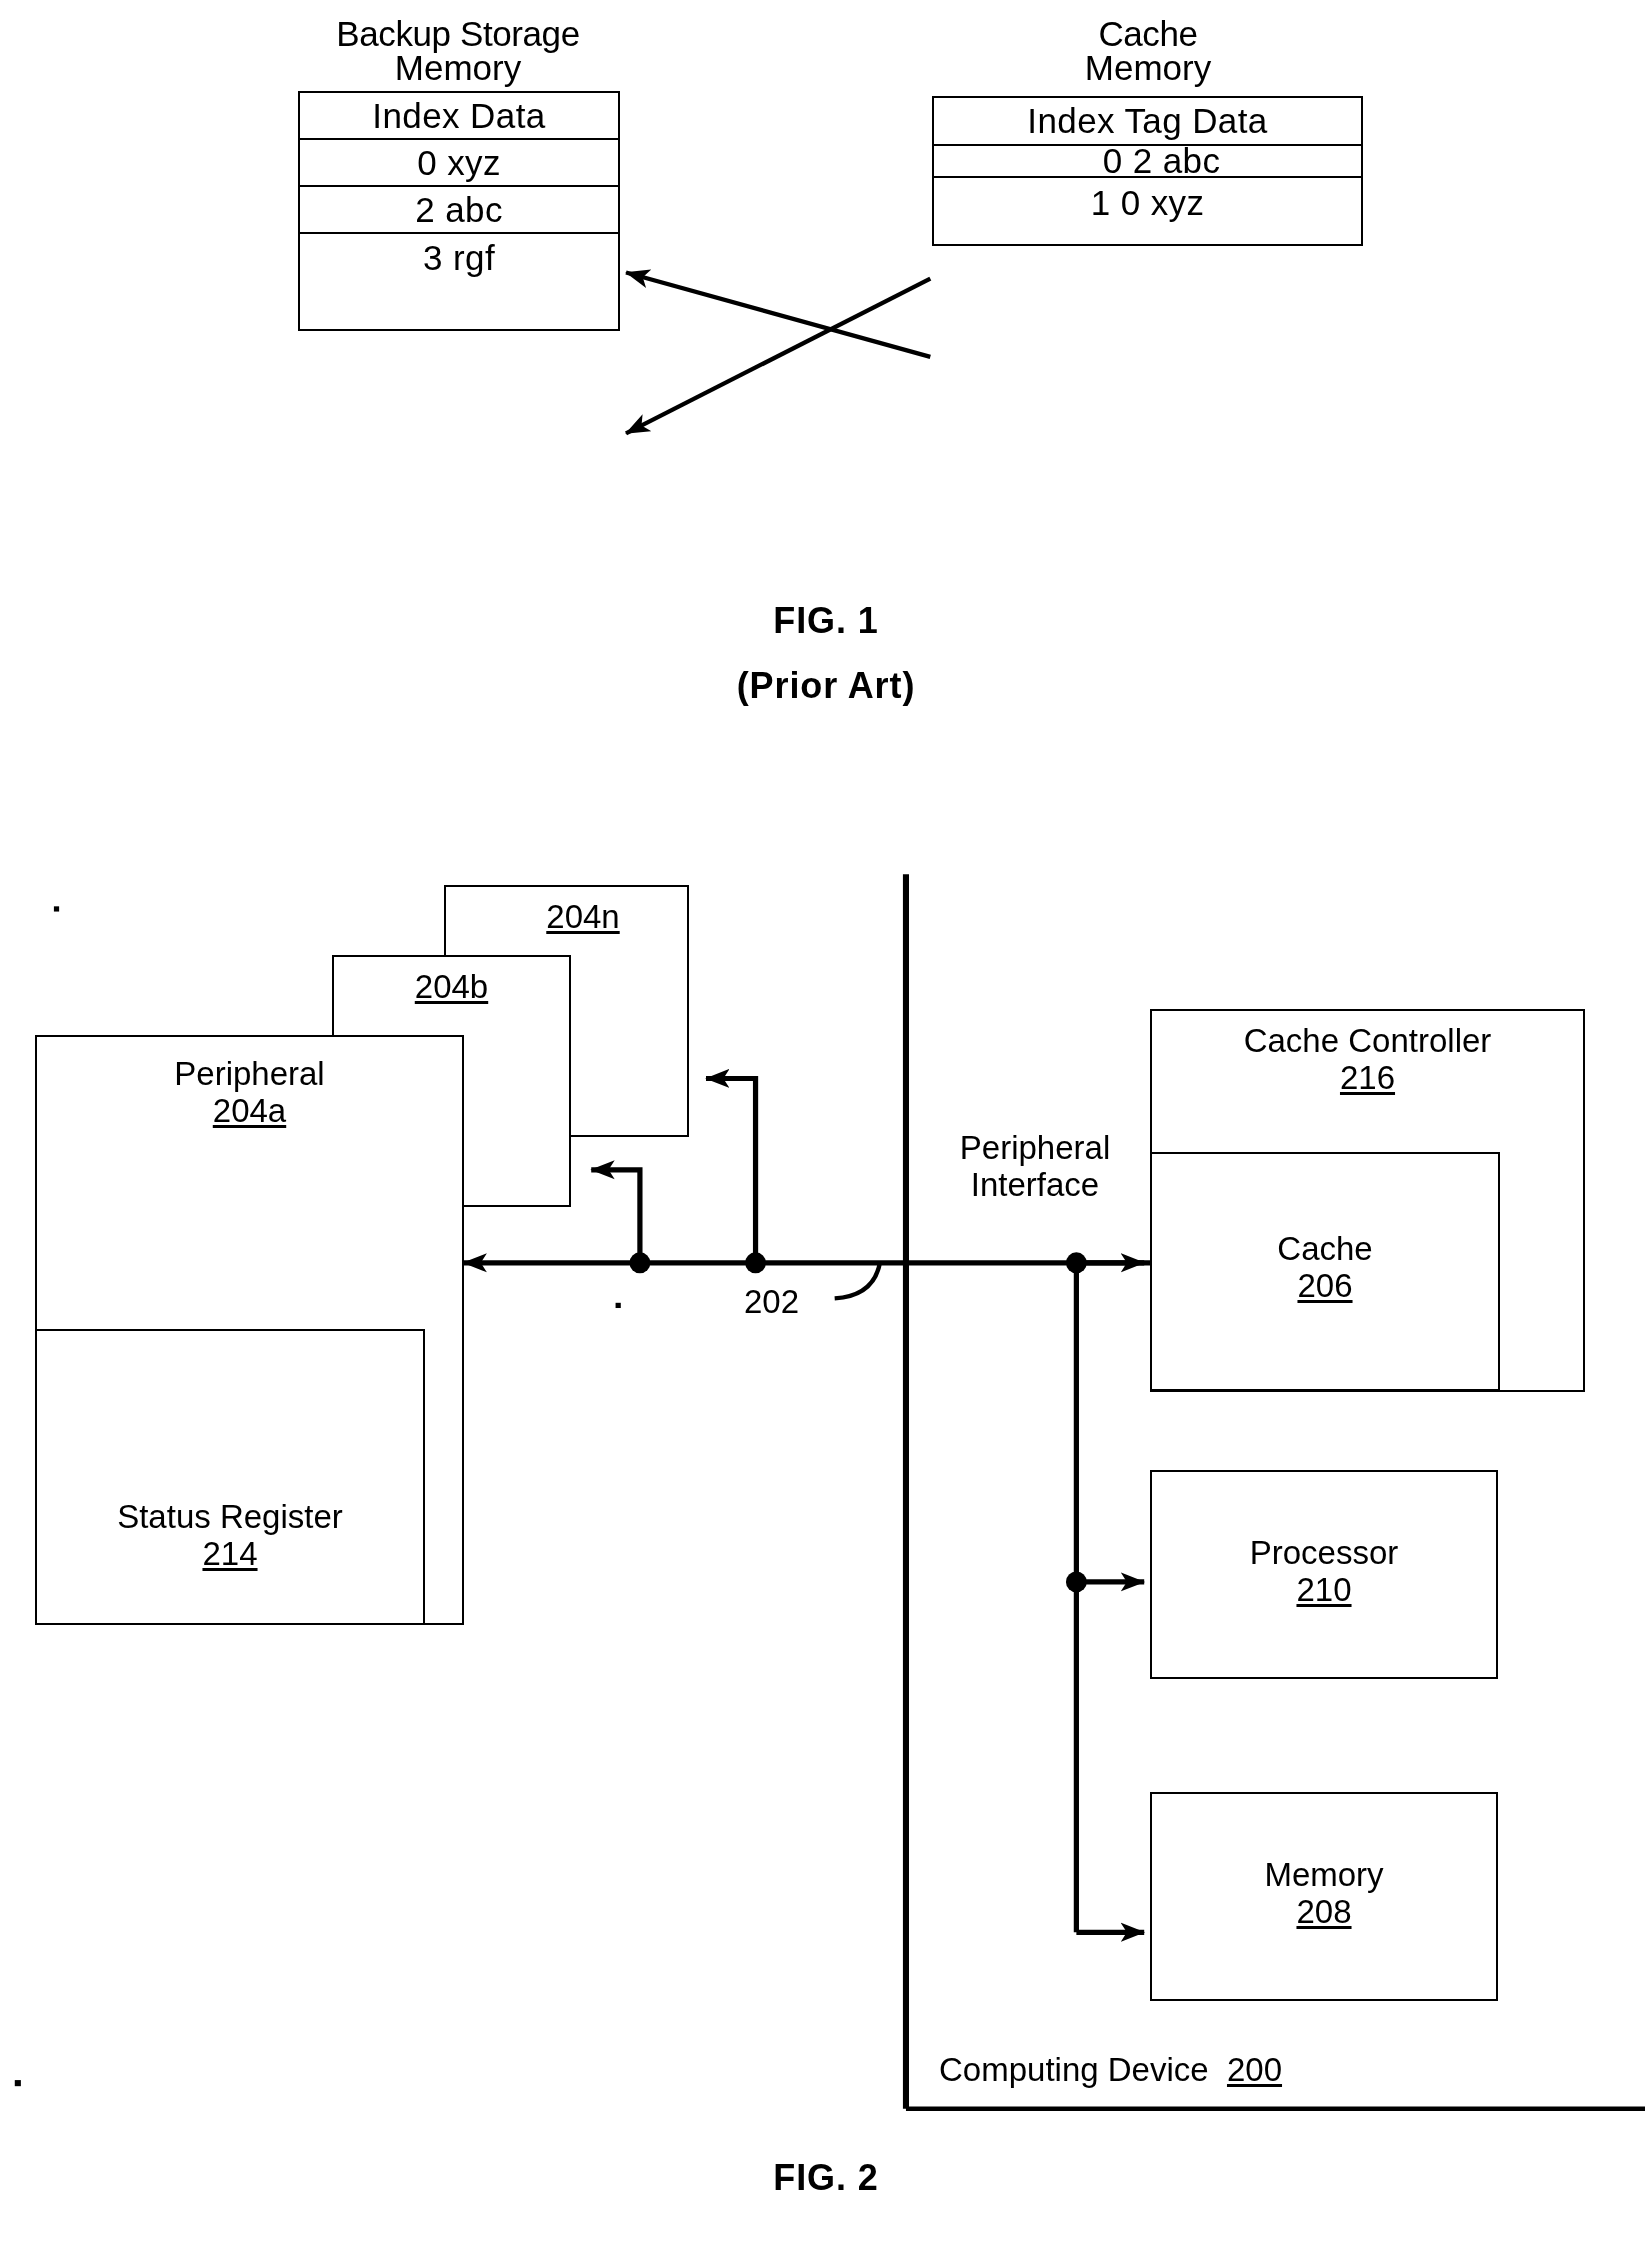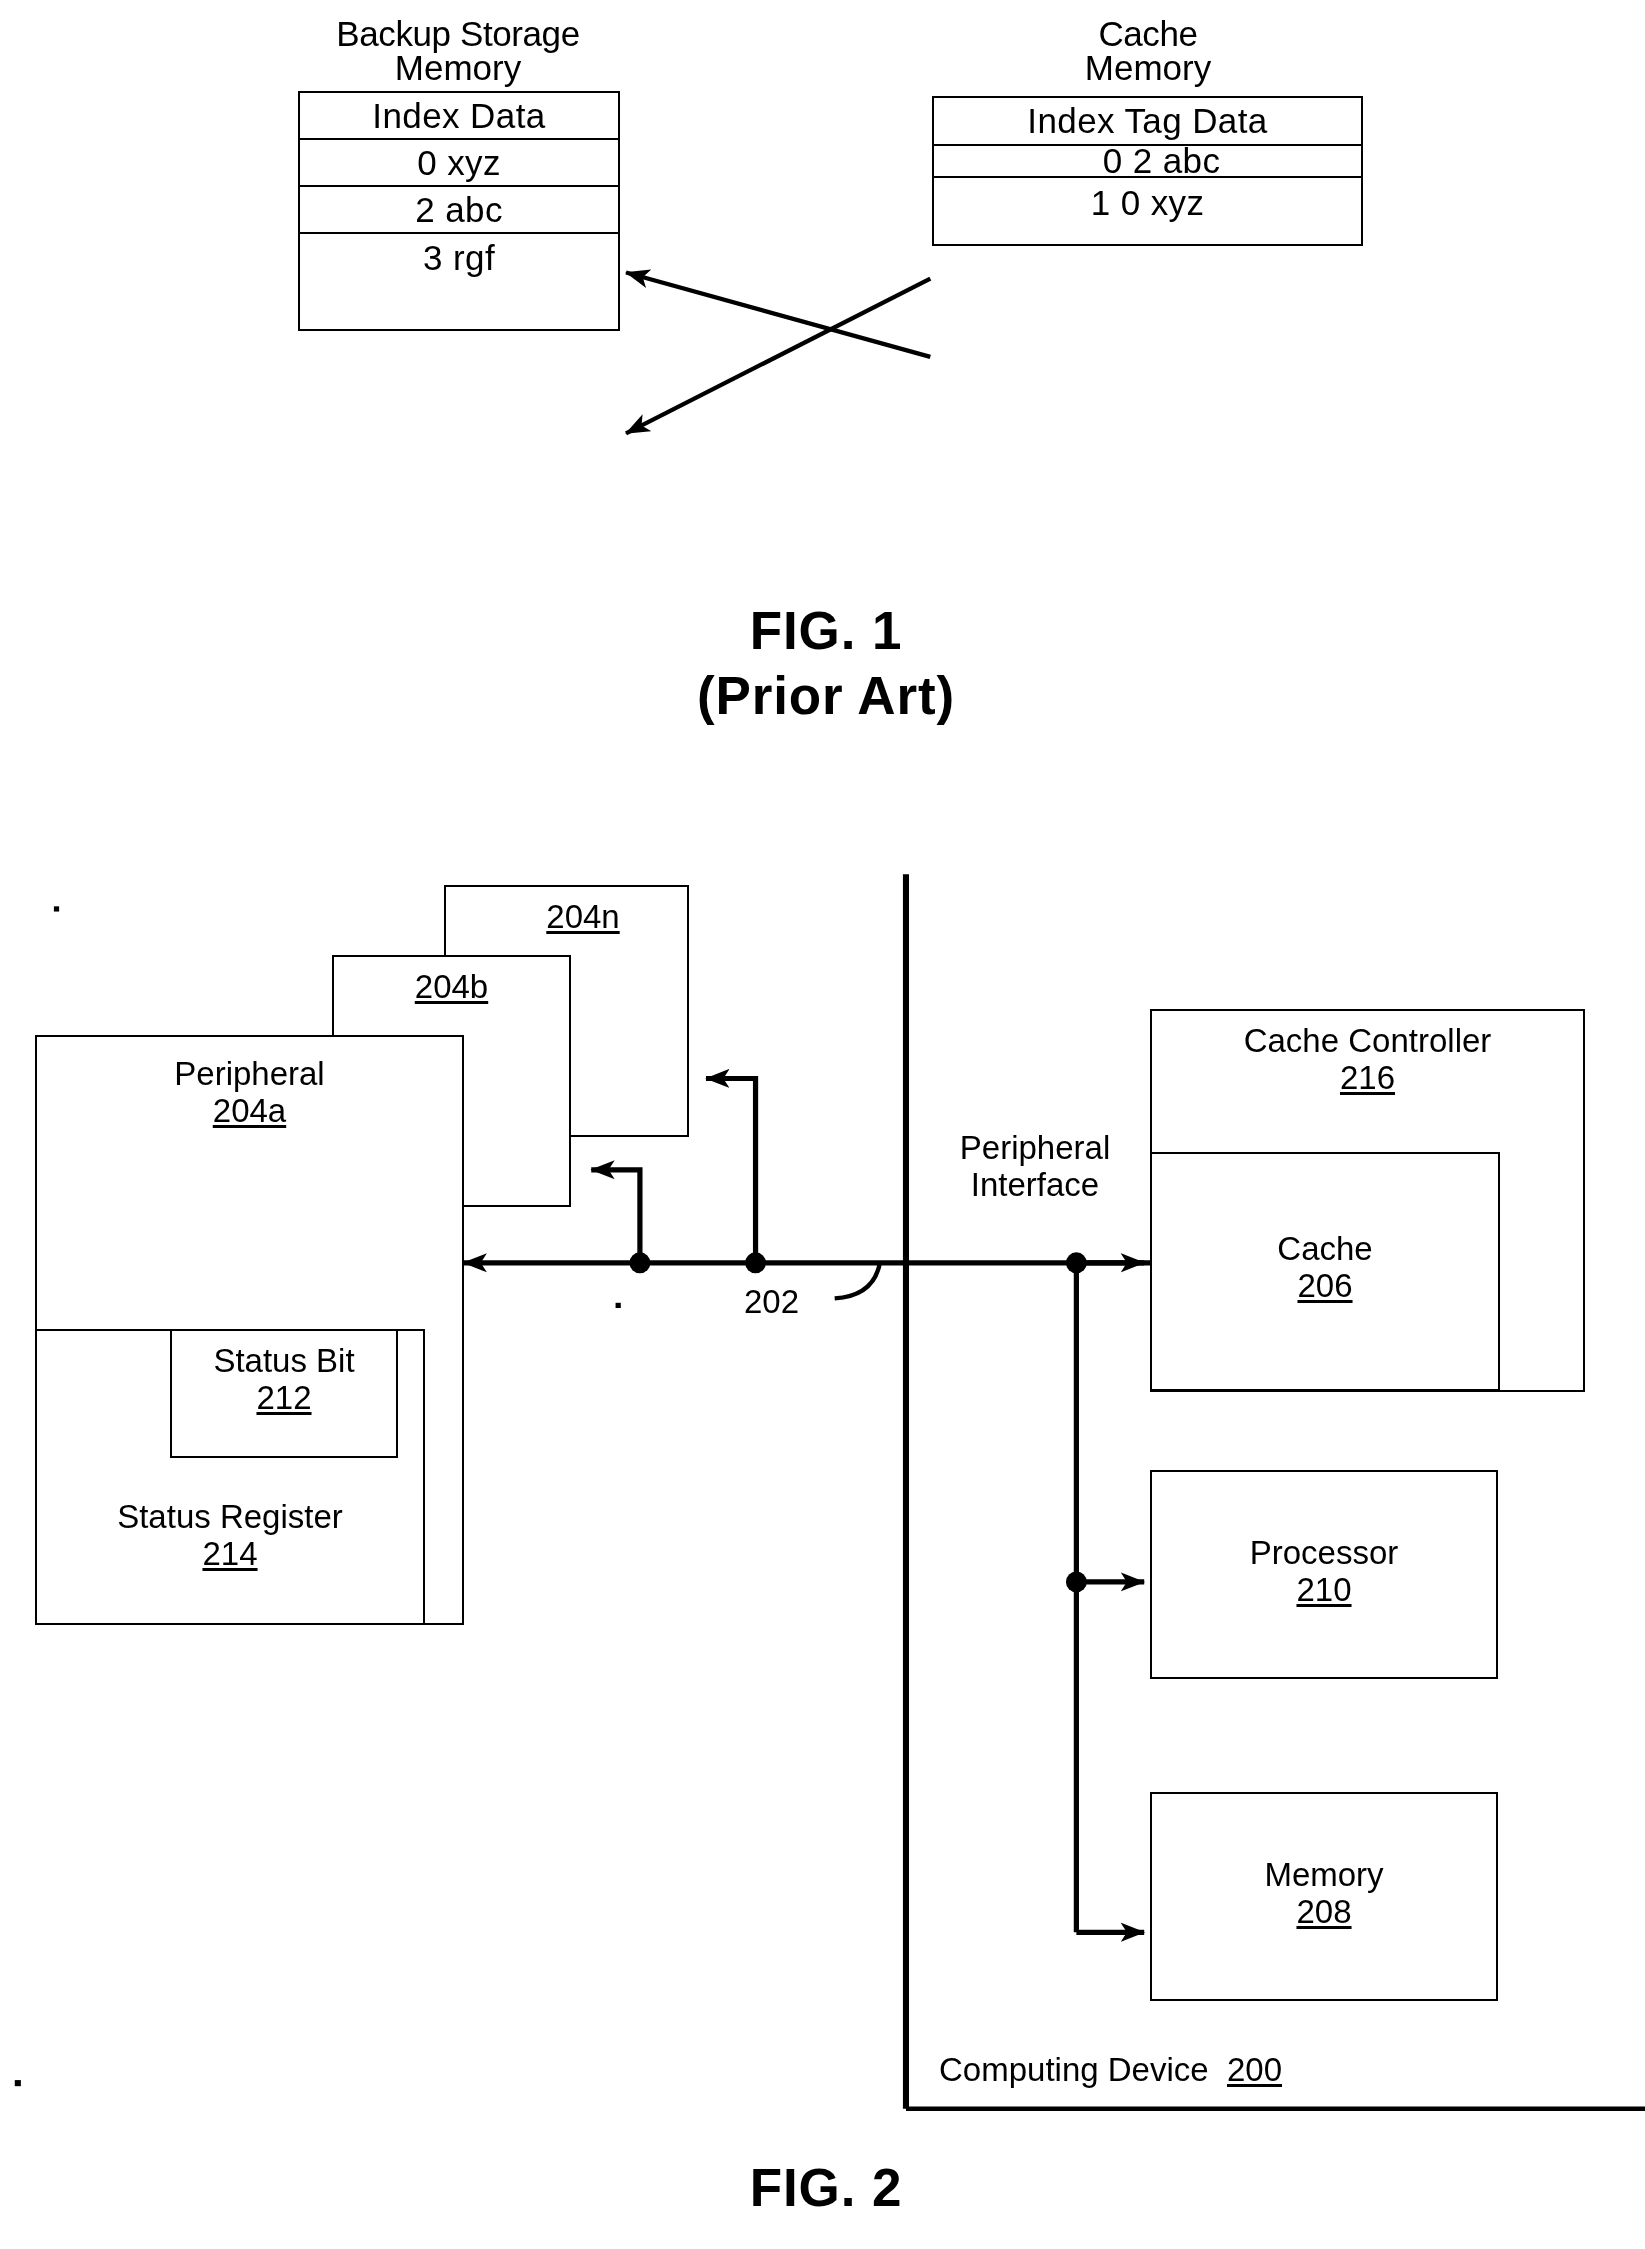--- a/index.html
+++ b/index.html
@@ -35,21 +35,21 @@
     text-align: center;
     font-size: 35px;
     display: flex; align-items: center; justify-content: center;
     letter-spacing: 0.4px;
   }
   .tbl .row:last-child { border-bottom: none; }
 
   
   .fig-cap {
     position: absolute;
-    font-size: 53px;
+    font-size: 36px;
     font-weight: bold;
     letter-spacing: 0.9px;
     text-align: center;
   }
 
   
   .box {
     position: absolute;
     border: 2.6px solid #000;
     background: #fff;
@@ -111,26 +111,20 @@
     </div>
   </div>
 
   <div class="box" style="left:35px; top:1329px; width:390px; height:296px; z-index:4;">
     <div class="boxlabel" style="top:168px;">
       <div>Status Register</div>
       <div><span class="refnum">214</span></div>
     </div>
   </div>
 
-  <div class="box" style="left:170px; top:1329px; width:228px; height:129px; z-index:5;">
-    <div class="boxlabel" style="top:12px;">
-      <div>Status Bit</div>
-      <div><span class="refnum">212</span></div>
-    </div>
-  </div>
 
   <div class="txt ctr" style="left:1035px; top:1131px; font-size:33px;">Peripheral</div>
   <div class="txt ctr" style="left:1035px; top:1168px; font-size:33px;">Interface</div>
 
   <div class="txt" style="left:744px; top:1285px; font-size:33px;">202</div>
 
   <div class="box" style="left:1150px; top:1009px; width:435px; height:383px; z-index:1;">
     <div class="boxlabel" style="top:12px;">
       <div>Cache Controller</div>
       <div><span class="refnum">216</span></div>

